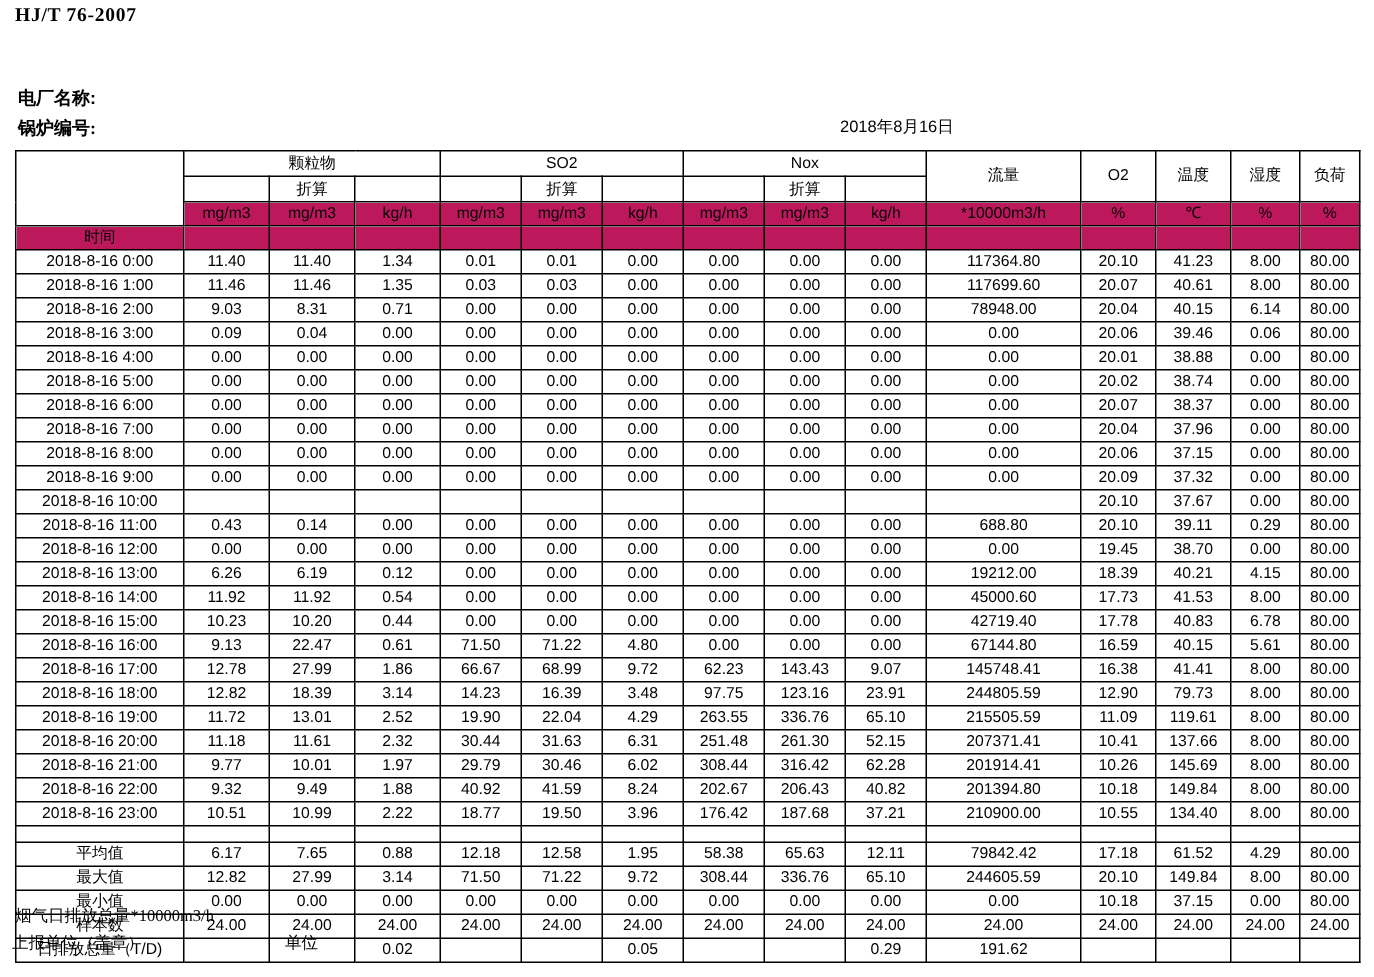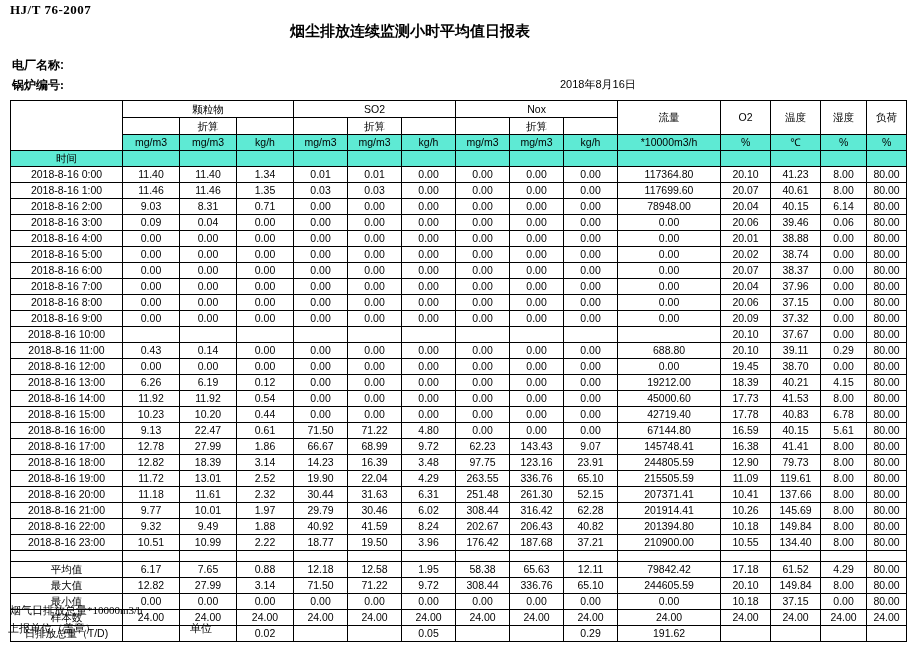--- a/index.html
+++ b/index.html
@@ -84,21 +84,21 @@
     line-height: 15px;
     text-align: center;
     white-space: nowrap;
     overflow: hidden;
   }
   .hdr-group {
     height: 17px;
     line-height: 17px;
   }
   .unit-row td {
-    background: #5eead4;
+    background: #be185d;
     height: 15px;
     line-height: 15px;
   }
   .time-hdr {
     background: #ddf2e1;
     font-weight: normal;
   }
   td.data {
     text-align: right;
     padding-right: 5px;
@@ -141,23 +141,20 @@
     font-family: "Liberation Serif", serif;
   }
 </style>
 </head>
 <body>
 
 <div class="page">
 
   <div class="std-code">HJ/T  76-2007</div>
 
-  <div class="doc-title">
-    <span class="title-inner">烟尘排放连续监测小时平均值日报表</span>
-  </div>
 
   <div class="field-plant">电厂名称:</div>
   <div class="field-boiler">锅炉编号:</div>
   <div class="field-date">2018年8月16日</div>
 
   <table class="report">
     <colgroup>
       <col style="width:112px">
       <col style="width:57px">
         <col style="width:57px">

